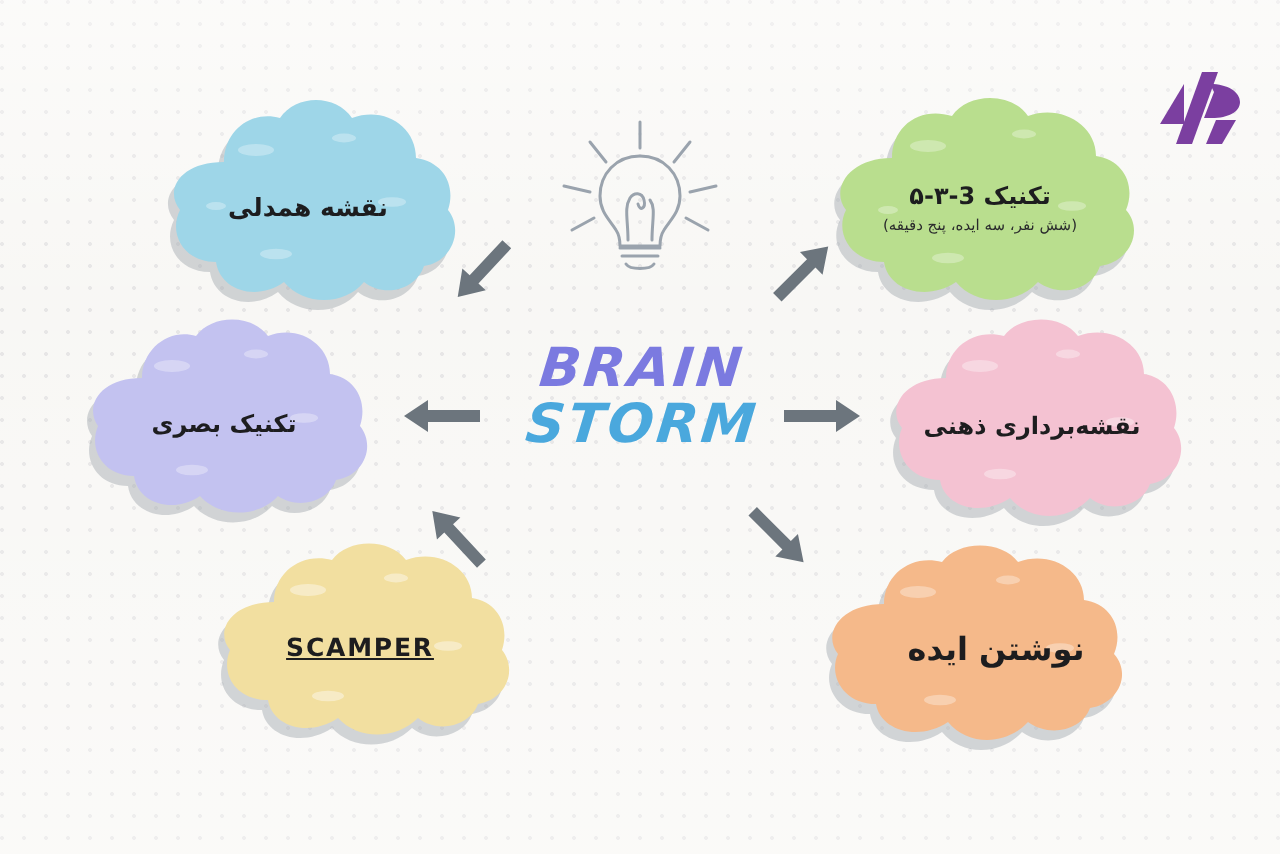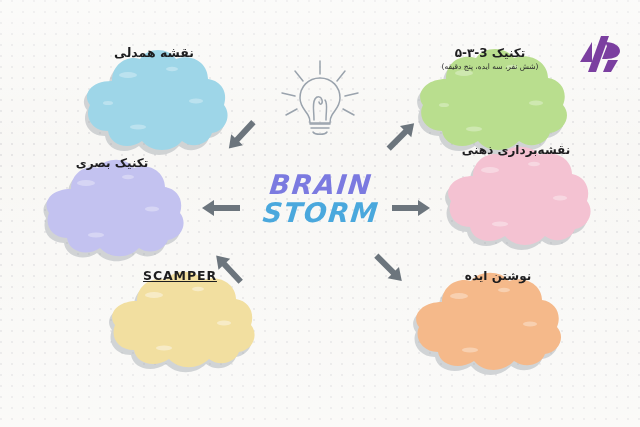--- a/index.html
+++ b/index.html
@@ -30,21 +30,21 @@
     position: absolute;
     inset: 0;
     background:
       linear-gradient(180deg, rgba(255,255,255,0.55) 0%, rgba(255,255,255,0.15) 35%, rgba(255,255,255,0.45) 100%);
     pointer-events: none;
   }
 
   .cloud {
     position: absolute;
     display: flex;
-    align-items: flex-start;
+    align-items: center;
     justify-content: center;
     text-align: center;
   }
   .cloud svg {
     position: absolute;
     inset: 0;
     width: 100%;
     height: 100%;
     overflow: visible;
   }
@@ -68,28 +68,28 @@
   
   #cloud-empathy-map { left: 68px;  top: 45px;  width: 172px; height: 118px; }
   #cloud-empathy-map .cloud-label { font-size: 12.5px; }
 
   #cloud-six-three-five { left: 400px; top: 45px;  width: 180px; height: 118px; }
   #cloud-six-three-five .cloud-label { font-size: 12px; }
 
   #cloud-visual-technique { left: 28px; top: 155px; width: 168px; height: 114px; }
   #cloud-visual-technique .cloud-label { font-size: 12px; }
 
-  #cloud-mind-mapping { left: 428px; top: 142px; width: 176px; height: 116px; }
+  #cloud-mind-mapping { left: 428px; top: 155px; width: 176px; height: 116px; }
   #cloud-mind-mapping .cloud-label { font-size: 12px; }
 
   #cloud-scamper { left: 92px; top: 268px; width: 176px; height: 112px; }
   #cloud-scamper .cloud-label { font-size: 12.5px; letter-spacing: 0.9px; direction: ltr; text-decoration: underline; }
 
   #cloud-idea-writing { left: 396px; top: 268px; width: 180px; height: 114px; }
-  #cloud-idea-writing .cloud-label { font-size: 12px; margin-left: 24px; }
+  #cloud-idea-writing .cloud-label { font-size: 16px; margin-left: 24px; }
 
   
   #brainstorm-title {
     position: absolute;
     left: 246px;
     top: 172px;
     width: 150px;
     text-align: center;
     direction: ltr;
     z-index: 4;

